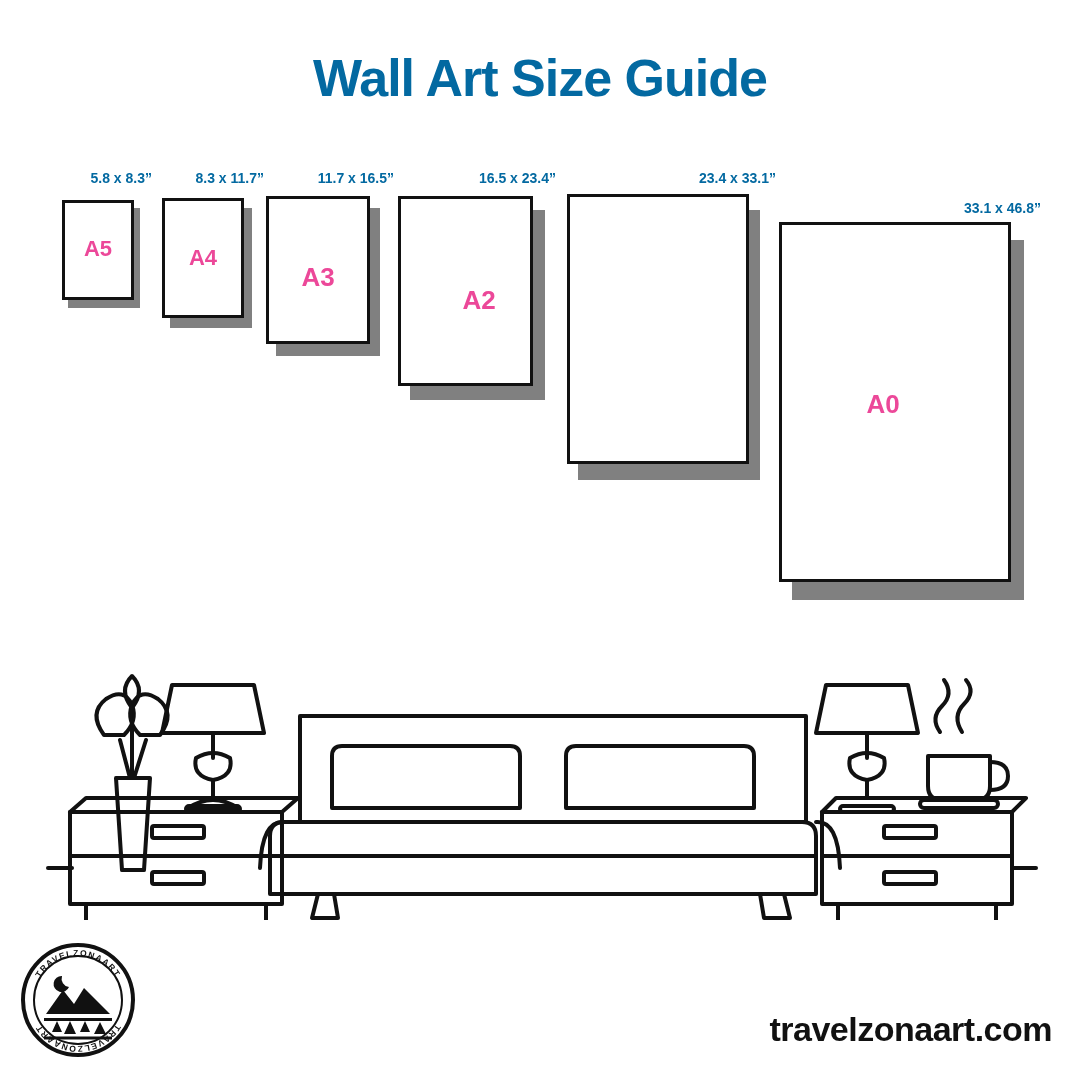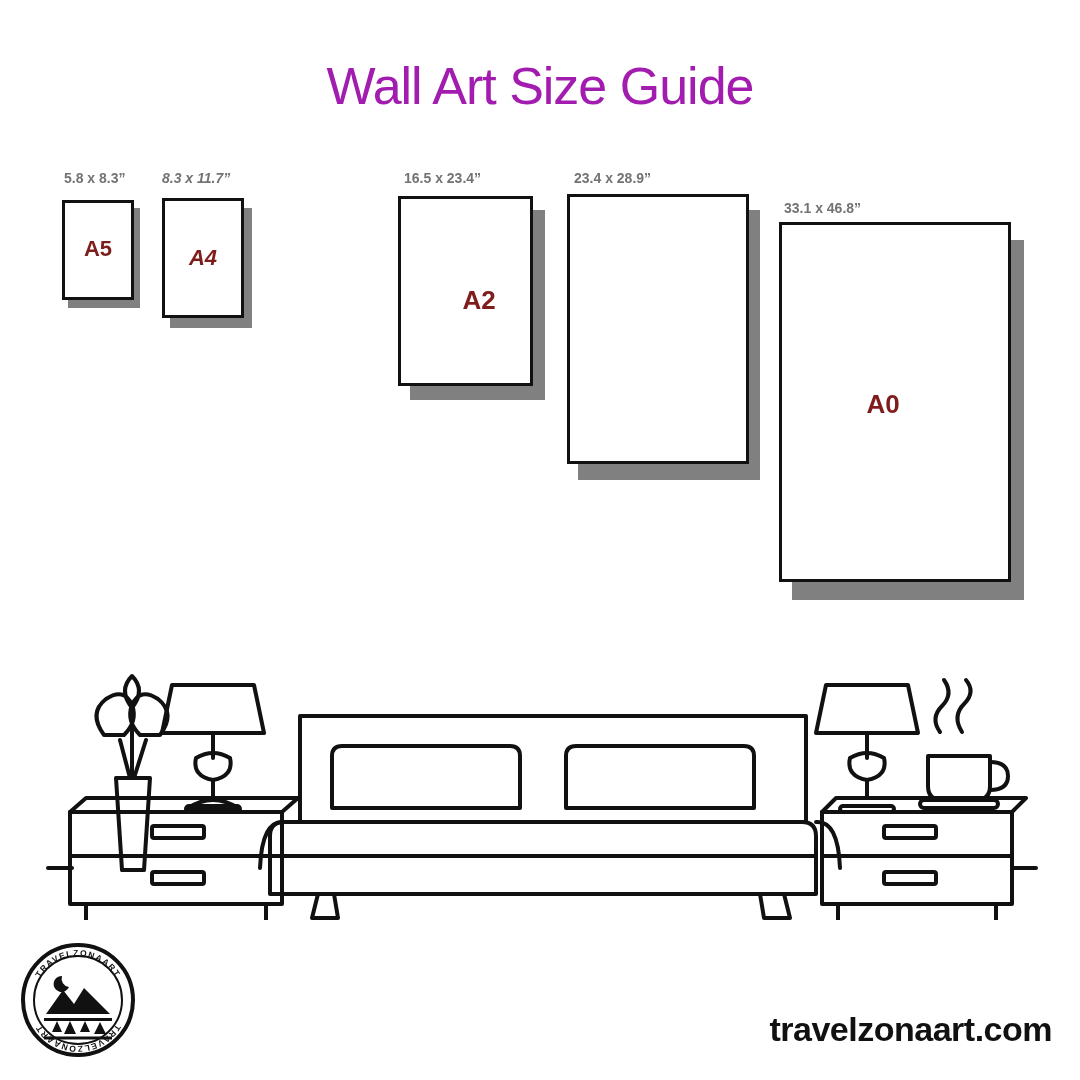--- a/index.html
+++ b/index.html
@@ -12,69 +12,69 @@
     height: 1080px;
     position: relative;
     overflow: hidden;
     font-family: "Liberation Sans", sans-serif;
     color: #111111;
   }
 
   
   #page-title {
     position: absolute;
-    top: 56px;
+    top: 48px;
     left: 0;
     width: 1080px;
     text-align: center;
     font-size: 52px;
-    font-weight: 400;
+    font-weight: 700;
     letter-spacing: -1px;
-    color: #a21caf;
+    color: #0369a1;
   }
 
   
   #frames-row {
     position: absolute;
     left: 0;
     top: 0;
     width: 1080px;
     height: 620px;
   }
   .frame-group {
     position: absolute;
   }
   .frame-dims {
     position: absolute;
-    left: 12px;
+    left: 4px;
     width: 100%;
-    text-align: left;
+    text-align: right;
     font-size: 14px;
     font-weight: 700;
-    color: #737373;
+    color: #0369a1;
     white-space: nowrap;
   }
   .frame-shadow {
     position: absolute;
     background: #808080;
   }
   .frame-box {
     position: absolute;
     background: #ffffff;
     border: 3px solid #111111;
     box-sizing: border-box;
   }
   .frame-label {
     position: absolute;
     left: 0;
     width: 100%;
     text-align: center;
     font-size: 26px;
     font-weight: 700;
-    color: #7f1d1d;
+    color: #ec4899;
   }
   .frame-label.sm { font-size: 22px; }
 
   
   #bedroom-scene {
     position: absolute;
     left: 0;
     top: 560px;
     width: 1080px;
     height: 360px;
@@ -105,37 +105,43 @@
 
 <div id="frames-row">
 
   <div class="frame-group" style="left:52px; top:170px; width:96px; height:140px;">
     <div class="frame-dims" style="top:0px;">5.8 x 8.3”</div>
     <div class="frame-shadow" style="left:16px; top:38px; width:72px; height:100px;"></div>
     <div class="frame-box" style="left:10px; top:30px; width:72px; height:100px;"></div>
     <div class="frame-label sm" style="top:66px; left:10px; width:72px;">A5</div>
   </div>
 
-  <div class="frame-group" style="left:150px; top:170px; width:110px; height:170px;font-style:italic;">
+  <div class="frame-group" style="left:150px; top:170px; width:110px; height:170px;">
     <div class="frame-dims" style="top:0px;">8.3 x 11.7”</div>
     <div class="frame-shadow" style="left:20px; top:38px; width:82px; height:120px;"></div>
     <div class="frame-box" style="left:12px; top:28px; width:82px; height:120px;"></div>
     <div class="frame-label sm" style="top:75px; left:12px; width:82px;">A4</div>
   </div>
 
+  <div class="frame-group" style="left:258px; top:170px; width:132px; height:210px;">
+    <div class="frame-dims" style="top:0px;">11.7 x 16.5”</div>
+    <div class="frame-shadow" style="left:18px; top:38px; width:104px; height:148px;"></div>
+    <div class="frame-box" style="left:8px; top:26px; width:104px; height:148px;"></div>
+    <div class="frame-label" style="top:92px; left:8px; width:104px;">A3</div>
+  </div>
 
   <div class="frame-group" style="left:392px; top:170px; width:160px; height:260px;">
     <div class="frame-dims" style="top:0px;">16.5 x 23.4”</div>
     <div class="frame-shadow" style="left:18px; top:40px; width:135px; height:190px;"></div>
     <div class="frame-box" style="left:6px; top:26px; width:135px; height:190px;"></div>
     <div class="frame-label" style="top:115px; left:6px; width:162px;">A2</div>
   </div>
 
   <div class="frame-group" style="left:562px; top:170px; width:210px; height:340px;">
-    <div class="frame-dims" style="top:0px;">23.4 x 28.9”</div>
+    <div class="frame-dims" style="top:0px;">23.4 x 33.1”</div>
     <div class="frame-shadow" style="left:16px; top:40px; width:182px; height:270px;"></div>
     <div class="frame-box" style="left:5px; top:24px; width:182px; height:270px;"></div>
   </div>
 
   <div class="frame-group" style="left:772px; top:170px; width:265px; height:430px;margin-top:24px;">
     <div class="frame-dims" style="top:6px;">33.1 x 46.8”</div>
     <div class="frame-shadow" style="left:20px; top:46px; width:232px; height:360px;"></div>
     <div class="frame-box" style="left:7px; top:28px; width:232px; height:360px;"></div>
     <div class="frame-label" style="top:195px; left:7px; width:208px;">A0</div>
   </div>

